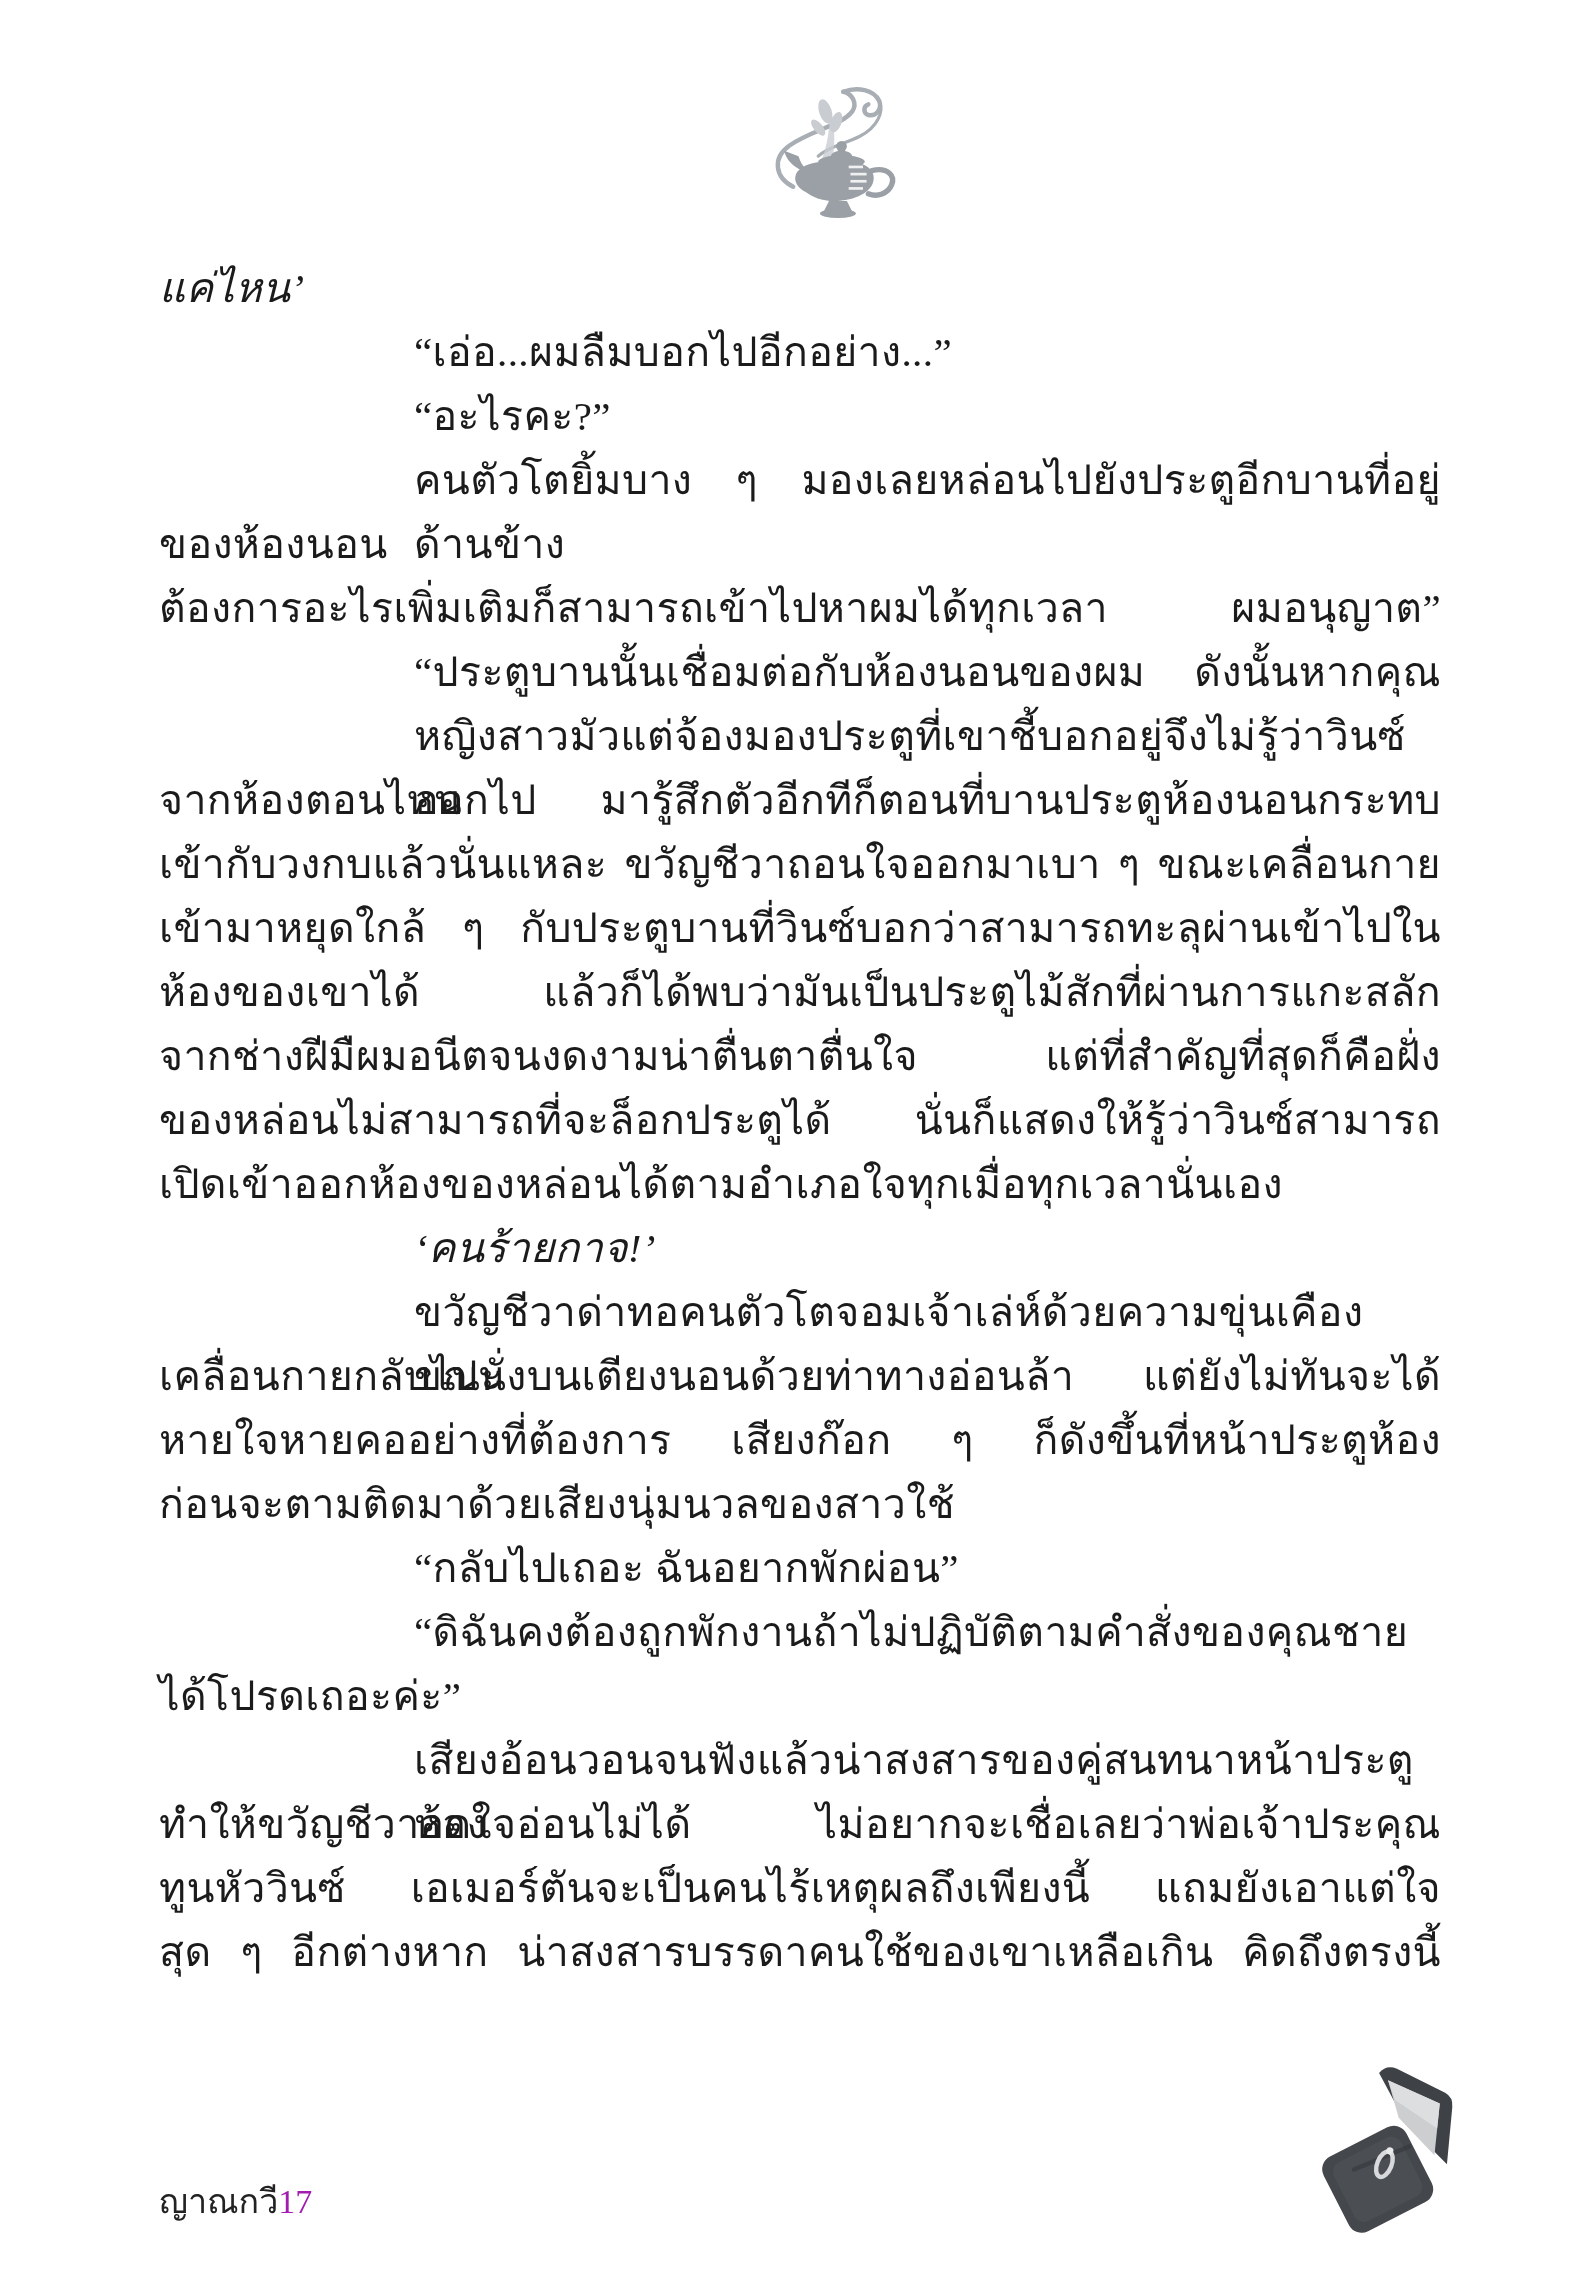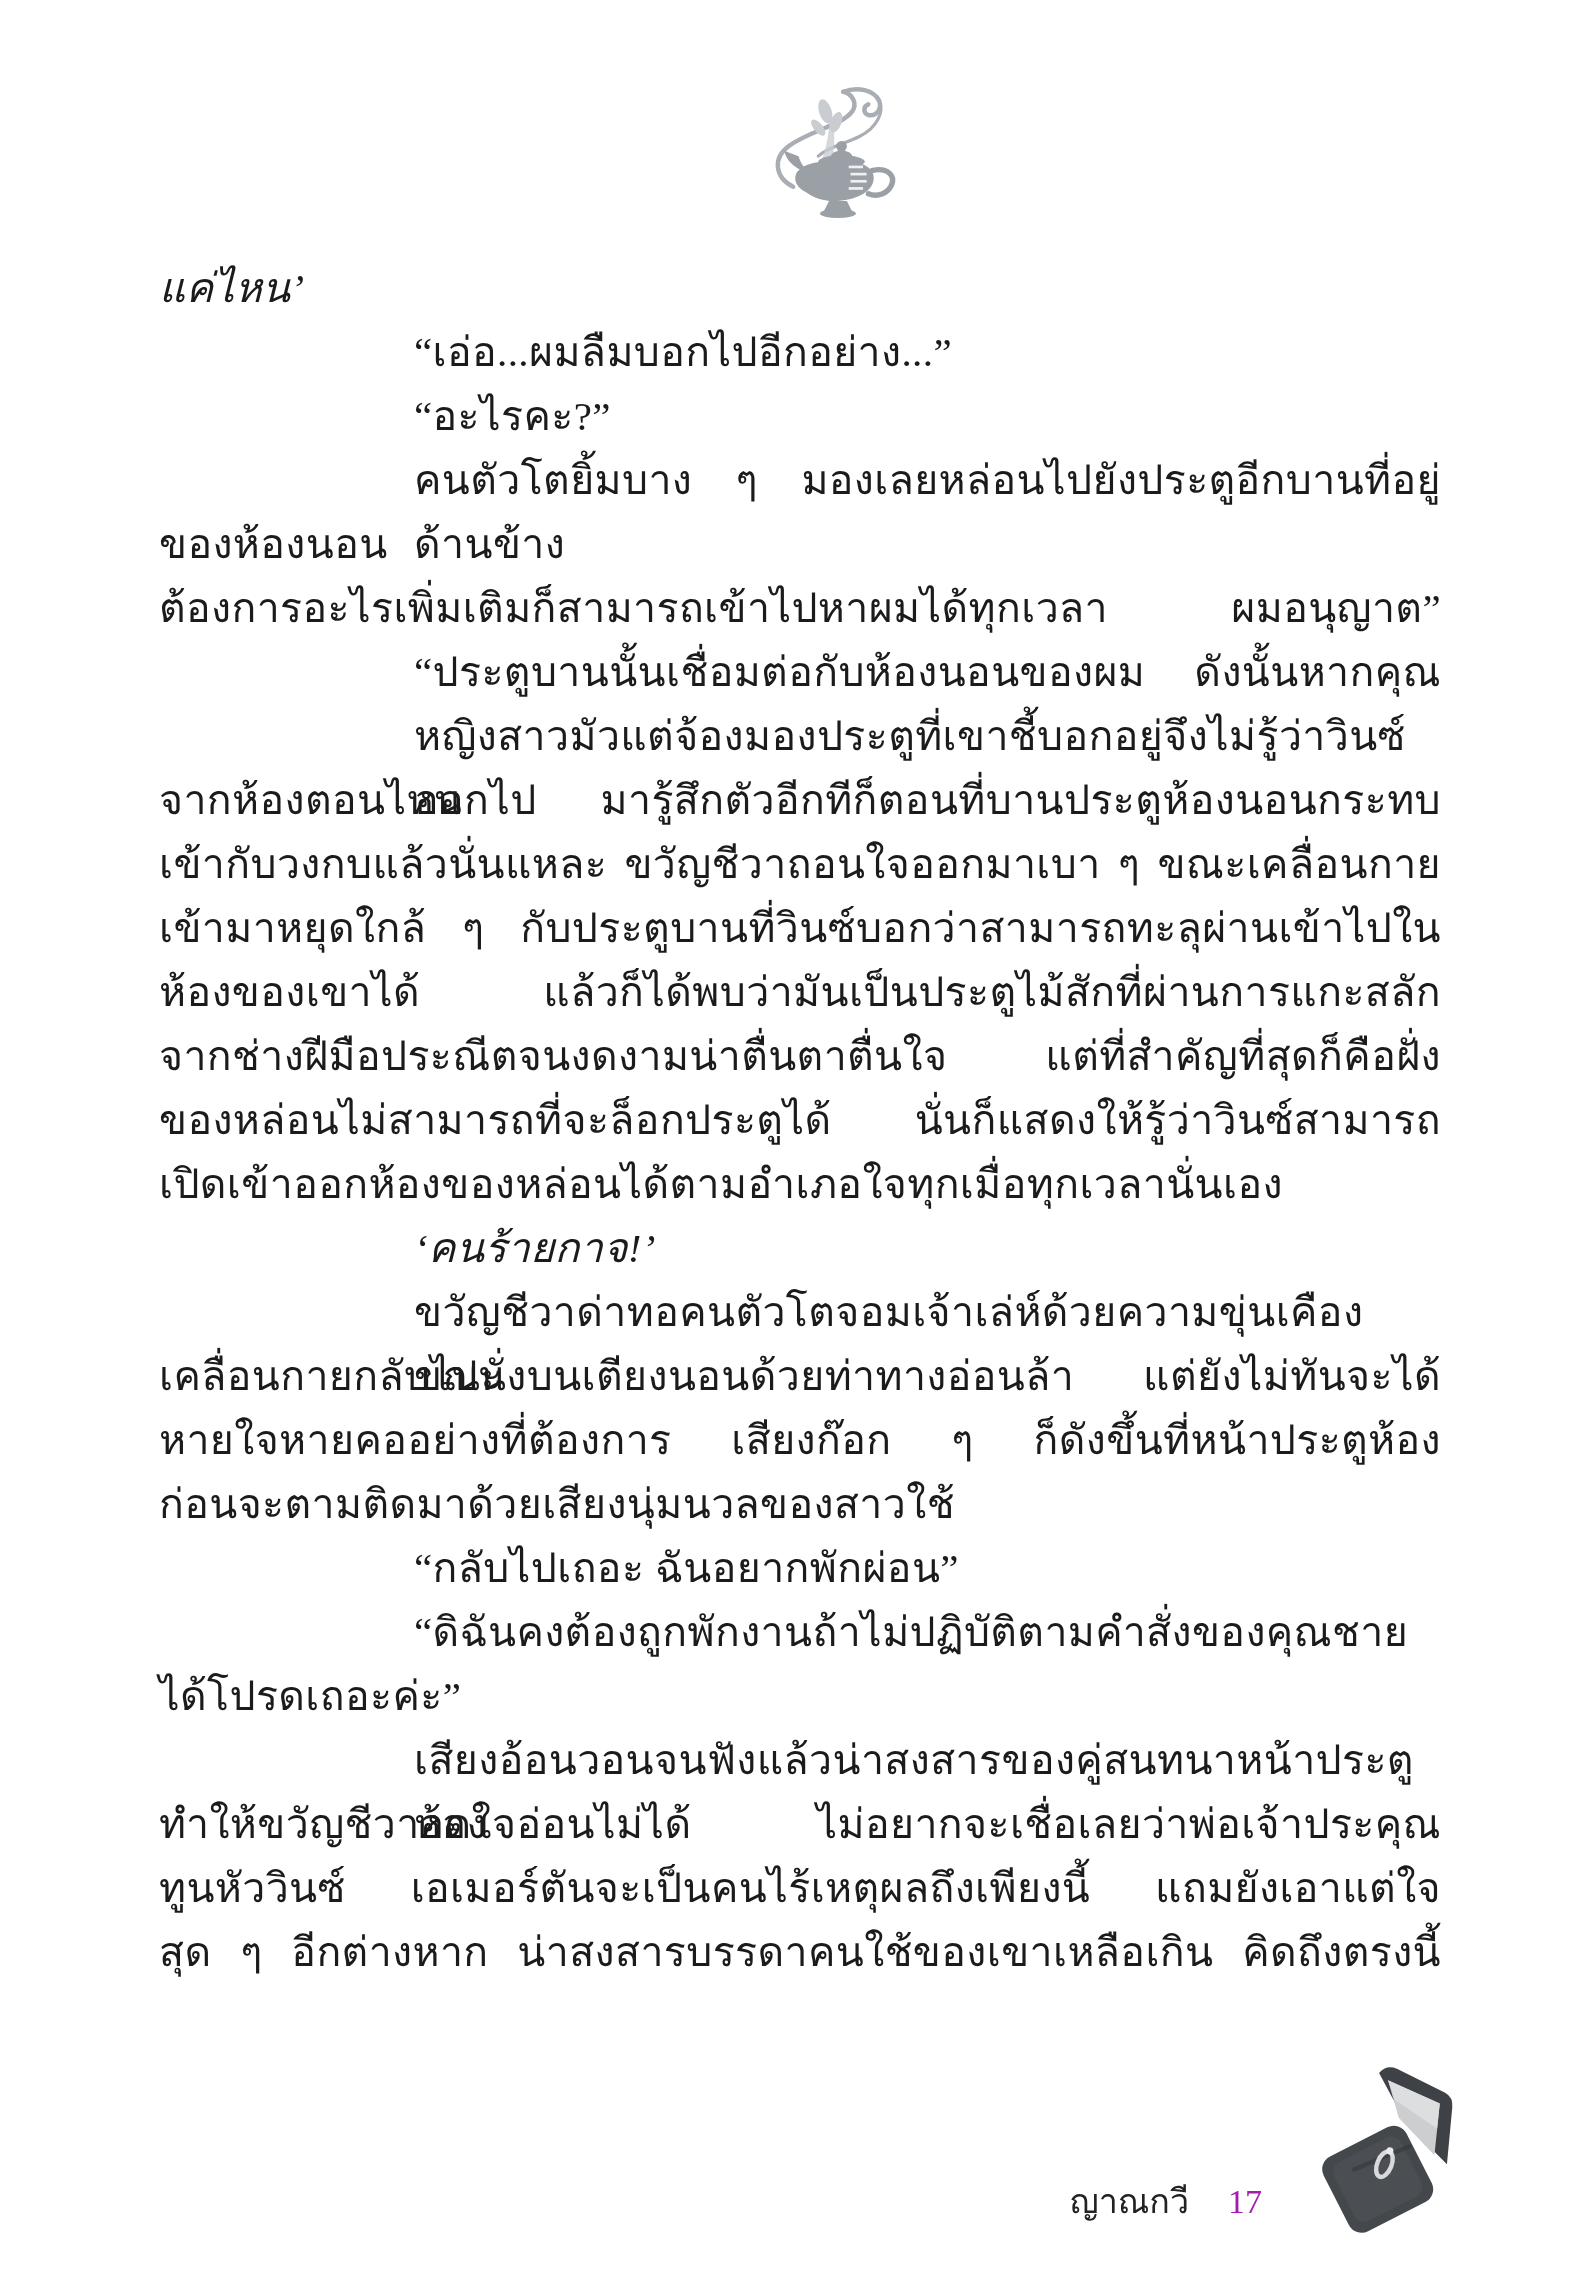--- a/index.html
+++ b/index.html
@@ -47,23 +47,21 @@
   .ln.ind.jf { padding-left: 255px; }
   .ln.it { font-style: italic; }
 
   
   .footer {
     position: absolute;
     left: 159px;
     top: 2174px;
     width: 1103px;
     display: flex;
-    justify-content: flex-end;
     align-items: baseline;
-    gap: 39px;
   }
   .footer .author {
     font-family: "Liberation Sans", "DejaVu Sans", sans-serif;
     font-size: 34px;
     color: #222;
   }
   .footer .pagenum {
     font-family: "Liberation Serif", "DejaVu Serif", serif;
     font-size: 34px;
     color: #a21caf;
@@ -125,21 +123,21 @@
     <div class="ln ind">“อะไรคะ?”</div>
     <div class="ln ind jf">คนตัวโตยิ้มบาง ๆ มองเลยหล่อนไปยังประตูอีกบานที่อยู่ด้านข้าง</div>
     <div class="ln">ของห้องนอน</div>
     <div class="ln jf">ต้องการอะไรเพิ่มเติมก็สามารถเข้าไปหาผมได้ทุกเวลา ผมอนุญาต”</div>
     <div class="ln ind jf">“ประตูบานนั้นเชื่อมต่อกับห้องนอนของผม ดังนั้นหากคุณ</div>
     <div class="ln ind jf">หญิงสาวมัวแต่จ้องมองประตูที่เขาชี้บอกอยู่จึงไม่รู้ว่าวินซ์ออกไป</div>
     <div class="ln jf">จากห้องตอนไหน มารู้สึกตัวอีกทีก็ตอนที่บานประตูห้องนอนกระทบ</div>
     <div class="ln jf">เข้ากับวงกบแล้วนั่นแหละ ขวัญชีวาถอนใจออกมาเบา ๆ ขณะเคลื่อนกาย</div>
     <div class="ln jf">เข้ามาหยุดใกล้ ๆ กับประตูบานที่วินซ์บอกว่าสามารถทะลุผ่านเข้าไปใน</div>
     <div class="ln jf">ห้องของเขาได้ แล้วก็ได้พบว่ามันเป็นประตูไม้สักที่ผ่านการแกะสลัก</div>
-    <div class="ln jf">จากช่างฝีมือประณีตจนงดงามน่าตื่นตาตื่นใจ แต่ที่สำคัญที่สุดก็คือฝั่ง</div>
+    <div class="ln jf">จากช่างฝีมืผมอนีตจนงดงามน่าตื่นตาตื่นใจ แต่ที่สำคัญที่สุดก็คือฝั่ง</div>
     <div class="ln jf">ของหล่อนไม่สามารถที่จะล็อกประตูได้ นั่นก็แสดงให้รู้ว่าวินซ์สามารถ</div>
     <div class="ln">เปิดเข้าออกห้องของหล่อนได้ตามอำเภอใจทุกเมื่อทุกเวลานั่นเอง</div>
     <div class="ln ind it">‘คนร้ายกาจ!’</div>
     <div class="ln ind jf">ขวัญชีวาด่าทอคนตัวโตจอมเจ้าเล่ห์ด้วยความขุ่นเคือง ขณะ</div>
     <div class="ln jf">เคลื่อนกายกลับไปนั่งบนเตียงนอนด้วยท่าทางอ่อนล้า แต่ยังไม่ทันจะได้</div>
     <div class="ln jf">หายใจหายคออย่างที่ต้องการ เสียงก๊อก ๆ ก็ดังขึ้นที่หน้าประตูห้อง</div>
     <div class="ln">ก่อนจะตามติดมาด้วยเสียงนุ่มนวลของสาวใช้</div>
     <div class="ln ind">“กลับไปเถอะ ฉันอยากพักผ่อน”</div>
     <div class="ln ind jf">“ดิฉันคงต้องถูกพักงานถ้าไม่ปฏิบัติตามคำสั่งของคุณชาย</div>
     <div class="ln">ได้โปรดเถอะค่ะ”</div>

